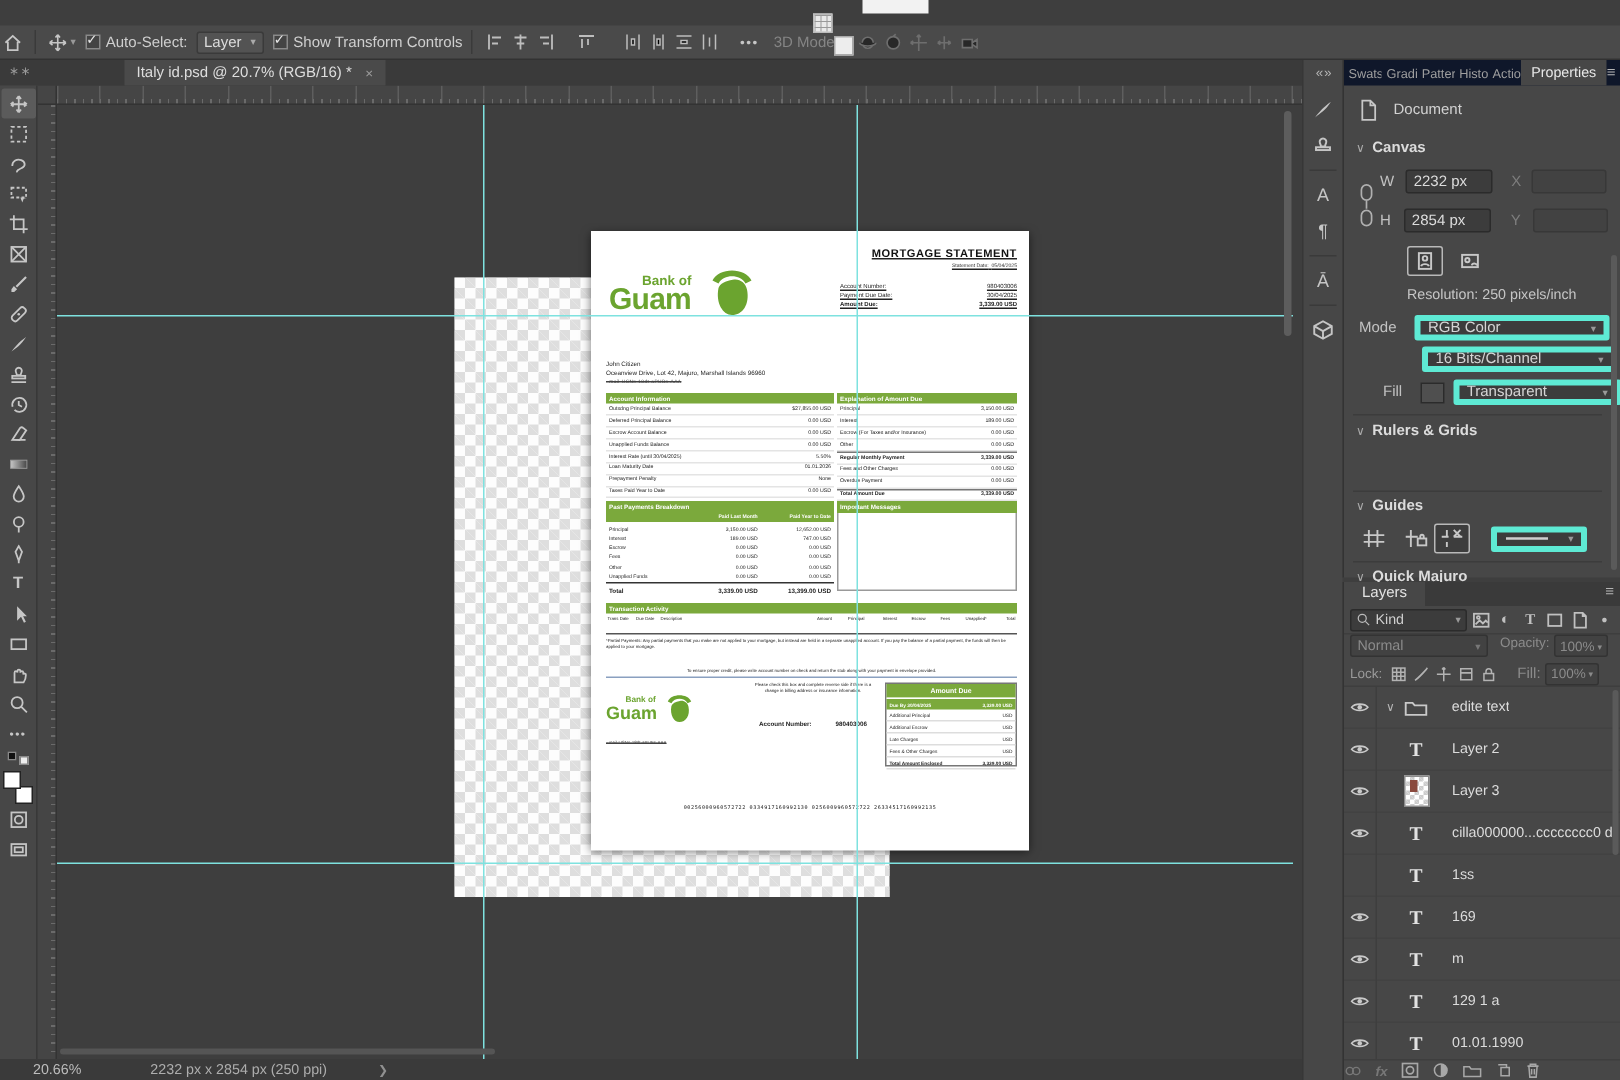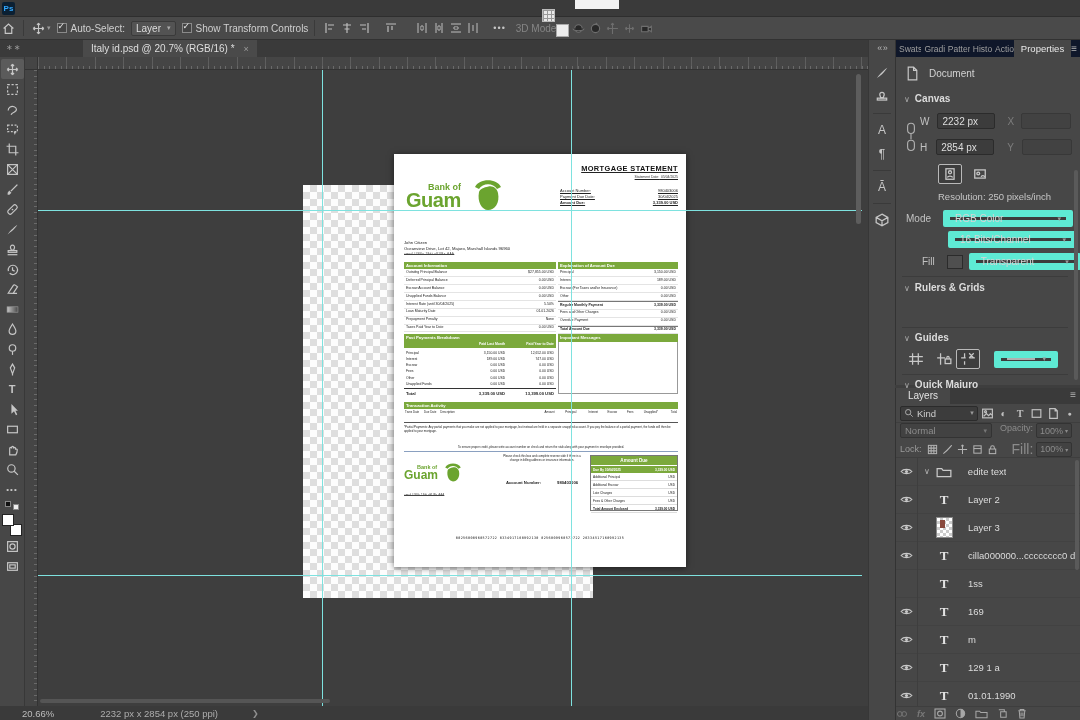--- a/index.html
+++ b/index.html
@@ -134,21 +134,21 @@
 
   
   #props{position:absolute;left:895px;top:40px;width:185px;height:345px;background:#474747;z-index:40;border-left:1px solid #333;}
   #props-tabs{position:absolute;left:0;top:0;width:185px;height:17px;background:#0f172a;display:flex;align-items:center;}
   #props-tabs .ptab{font-size:8.5px;color:#9f9f9f;padding:0 3px;overflow:hidden;white-space:nowrap;}
   #props-tabs .active{background:#474747;color:#e8e8e8;height:17px;line-height:17px;padding:0 7px;font-size:9.5px;}
   #props-tabs .pmenu{margin-left:auto;margin-right:4px;color:#b5b5b5;font-size:10px;}
   .prow{position:absolute;display:flex;align-items:center;font-size:10px;color:#c2c2c2;}
   .pinput{background:#3c3c3c;border:1px solid #2b2b2b;border-radius:2px;height:16px;line-height:15px;padding:0 4px;color:#ddd;font-size:10px;}
   .pinput.dis{background:#424242;border-color:#383838;color:#777;}
-  .pselect{background:#3c3c3c;border:7px solid #5eead4;border-radius:2px;height:17px;display:flex;align-items:center;padding:0 5px;color:#d5d5d5;font-size:10px;}
+  .pselect{background:#3c3c3c;border:4px solid #5eead4;border-radius:2px;height:17px;display:flex;align-items:center;padding:0 5px;color:#d5d5d5;font-size:10px;}
   .pselect .caret{margin-left:auto;font-size:7px;color:#999;padding-left:5px;}
   .sect-head{position:absolute;font-size:10px;font-weight:bold;color:#dcdcdc;}
   .sect-head .car{font-size:8px;color:#aaa;margin-right:5px;font-weight:normal;}
   .pdivider{position:absolute;left:6px;width:166px;height:1px;background:#3c3c3c;}
   .pbtn{width:24px;height:20px;border:1px solid transparent;border-radius:2px;display:flex;align-items:center;justify-content:center;}
   .pbtn.on{border-color:#b9b9b9;background:#3d3d3d;}
   .pbtn svg{stroke:#c8c8c8;fill:none;stroke-width:1.1;}
   #props-scroll{position:absolute;right:2px;top:130px;width:4px;height:210px;background:#5a5a5a;border-radius:2px;}
   #link-wh{position:absolute;left:9px;top:81px;color:#b0b0b0;}
 
@@ -164,21 +164,21 @@
   .f-icon svg{stroke:#c0c0c0;fill:none;stroke-width:1.1;}
   #blend-row{position:absolute;left:0;top:35px;width:185px;height:18px;display:flex;padding:0 4px;}
   #blend-select{width:92px;height:15px;background:#424242;border:1px solid #333;border-radius:2px;font-size:9.5px;color:#8b8b8b;display:flex;align-items:center;padding:0 4px;}
   #blend-select .caret{margin-left:auto;font-size:7px;color:#777;}
   #opacity-lbl{margin-left:8px;font-size:9px;color:#8b8b8b;}
   #opacity-val{margin-left:3px;width:36px;height:15px;background:#424242;border:1px solid #333;border-radius:2px;font-size:9px;color:#8b8b8b;display:flex;align-items:center;padding:0 3px;}
   #lock-row{position:absolute;left:0;top:53px;width:185px;height:17px;display:flex;align-items:center;padding:0 4px;border-bottom:1px solid #3e3e3e;}
   #lock-row .lbl{font-size:9px;color:#9a9a9a;margin-right:3px;}
   .l-icon{width:13px;height:13px;margin:0 1px;display:flex;align-items:center;justify-content:center;}
   .l-icon svg{stroke:#b3b3b3;fill:none;stroke-width:1.1;}
-  #fill-lbl{margin-left:12px;font-size:14px;color:#8b8b8b;}
+  #fill-lbl{margin-left:12px;font-size:10px;color:#8b8b8b;}
   #fill-val{margin-left:3px;width:36px;height:15px;background:#424242;border:1px solid #333;border-radius:2px;font-size:9px;color:#8b8b8b;display:flex;align-items:center;padding:0 3px;}
   #layer-list{position:absolute;left:0;top:70px;width:185px;height:248px;overflow:hidden;}
   .lrow{height:28px;display:flex;align-items:center;border-bottom:1px solid #424242;position:relative;}
   .eyewell{width:22px;height:28px;border-right:1px solid #3e3e3e;display:flex;align-items:center;justify-content:center;flex:0 0 22px;}
   .eyewell svg{stroke:#c9c9c9;fill:none;stroke-width:1;}
   .lrow.is-hidden .eyewell svg{visibility:hidden;}
   .lthumb{margin-left:14px;width:24px;display:flex;align-items:center;justify-content:center;flex:0 0 24px;}
   .lrow .caret-g{display:none;color:#b5b5b5;font-size:8px;margin-left:6px;}
   .lrow.t-group .caret-g{display:inline;}
   .lrow.t-group .lthumb{margin-left:2px;}
@@ -201,36 +201,20 @@
   #statusbar{position:absolute;left:0;top:706px;width:868px;height:14px;background:#3a3a3a;display:flex;align-items:center;font-size:9.5px;color:#bdbdbd;z-index:46;}
   #statusbar .zoomv{margin-left:22px;}
   #statusbar .doc{margin-left:46px;color:#adadad;}
   #statusbar .arr{margin-left:34px;color:#909090;font-size:8px;}
 </style>
 </head>
 <body>
 
 <div id="app">
 
-  <div id="menubar">
-    <div id="ps-logo">Ps</div>
-    <div style="display:flex;">
-      <span class="menu"></span>
-        <span class="menu"></span>
-        <span class="menu"></span>
-        <span class="menu"></span>
-        <span class="menu"></span>
-        <span class="menu"></span>
-        <span class="menu"></span>
-        <span class="menu"></span>
-        <span class="menu"></span>
-        <span class="menu"></span>
-        <span class="menu"></span>
-    </div>
-  </div>
   <div class="abs" id="artifact-rect"></div>
   <div class="abs" id="artifact-grid"></div>
   <div class="abs" id="artifact-sq"></div>
 
   <div id="optionsbar">
     <span class="i obicon ob-home">
       <svg width="13" height="13" viewBox="0 0 12 12">
           <path d="M1.5 6 6 1.8 10.5 6 M3 5.4 V10.5 H9 V5.4" stroke="#c6c6c6" fill="none" stroke-width="1.1"></path>
         </svg>
     </span>

